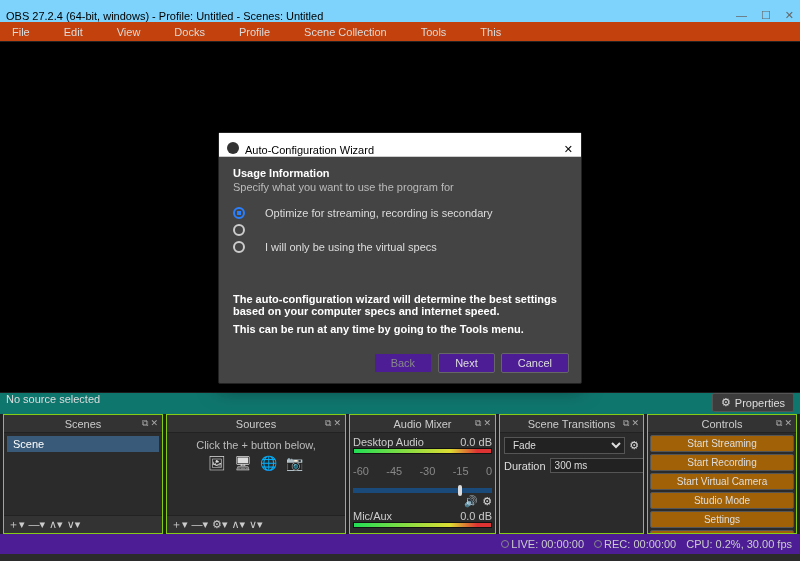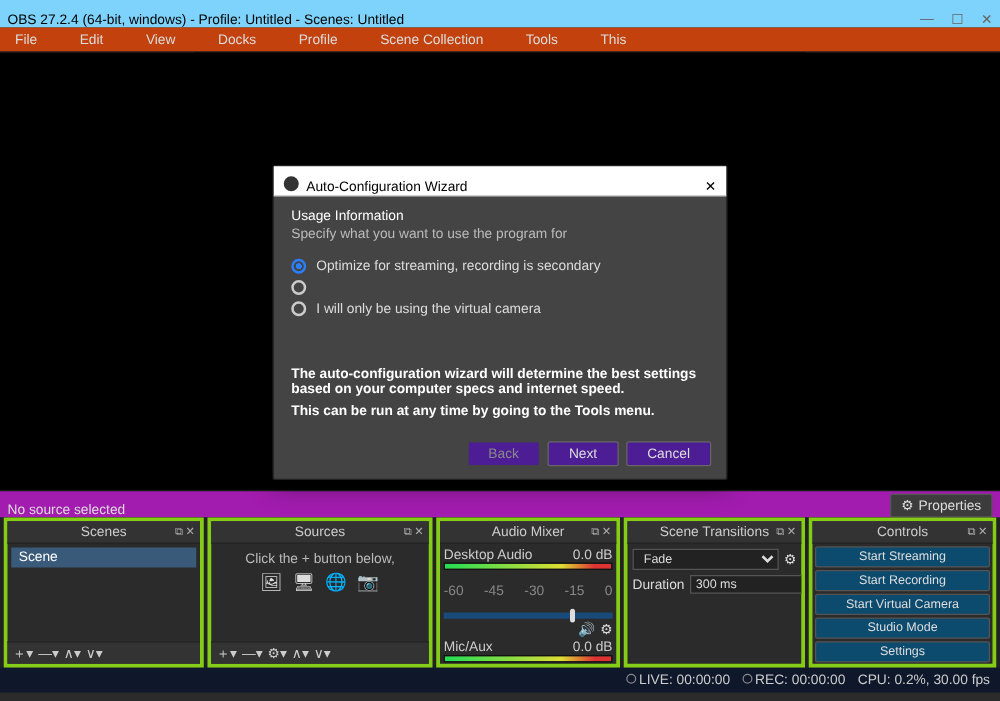--- a/index.html
+++ b/index.html
@@ -3,24 +3,24 @@
 <meta charset="utf-8">
 <style>
 *{margin:0;padding:0;box-sizing:border-box;font-family:"Segoe UI",Tahoma,sans-serif;font-size:11px}
 body{background:#2b2b2b;color:#ddd;width:800px;height:561px;overflow:hidden;position:relative}
 .titlebar{height:22px;background:#7dd3fc;color:#000;display:flex;align-items:flex-end;padding:0 6px;justify-content:space-between}
 .titlebar .right{display:flex;gap:14px;color:#666}
 .menubar{height:20px;background:#c2410c;display:flex;align-items:center;padding:0 4px;gap:18px;border-bottom:1px solid #222}
 .menubar span{padding:2px 8px;color:#ddd}
 .preview{background:#000;height:350px;display:flex;align-items:center;justify-content:center}
 .preview .inner{background:#000;width:490px;height:100%}
-.statusrow{height:22px;background:#a21caf;display:flex;align-items:flex-end;justify-content:space-between;padding:0 6px;border-top:1px solid #1a1a1a}
+.statusrow{height:22px;background:#0f766e;display:flex;align-items:flex-start;justify-content:space-between;padding:0 6px;border-top:1px solid #1a1a1a}
 .btn{background:#3c3c3c;border:1px solid #555;padding:2px 8px;color:#ddd;display:inline-flex;align-items:center;gap:4px;border-radius:2px}
 .panels{height:120px;display:flex;gap:3px;padding:0 3px;background:#222}
-.panel{background:#2b2b2b;display:flex;flex-direction:column;border:3px solid #84cc16}
+.panel{background:#2b2b2b;display:flex;flex-direction:column;border:1px solid #84cc16}
 .panel-h{height:18px;background:#333;display:flex;align-items:center;justify-content:center;position:relative;color:#ccc;border-bottom:1px solid #222}
 .panel-h .ico{position:absolute;right:4px;display:flex;gap:2px}
 .panel-h .ico span{font-size:9px;color:#aaa}
 .panel-b{flex:1;padding:3px;overflow:hidden}
 .panel-f{height:18px;background:#333;border-top:1px solid #222;display:flex;align-items:center;gap:4px;padding:0 4px;color:#ccc}
 .scenes{width:160px}
 .sources{width:180px}
 .mixer{flex:1}
 .trans{width:145px}
 .ctrls{width:150px}
@@ -28,33 +28,33 @@
 .sources .icons{display:flex;justify-content:center;gap:6px;margin-top:4px}
 .sources .icons span{width:20px;height:18px;display:inline-block;color:#ddd;font-size:14px}
 .mixer .track{margin-bottom:2px}
 .mixer .trk-h{display:flex;justify-content:space-between;font-size:10px;color:#ccc}
 .mixer .meter{height:6px;background:linear-gradient(to right,#2d5,#dd3 70%,#d33 90%);border:1px solid #111;position:relative}
 .mixer .ticks{display:flex;justify-content:space-between;font-size:8px;color:#888;margin:11px 0}
 .mixer .slider{height:5px;background:#1a4a7a;position:relative;margin-bottom:2px}
 .mixer .slider::after{content:"";position:absolute;right:30px;top:-3px;width:4px;height:11px;background:#ddd;border-radius:2px}
 .mixer .trk-ctl{display:flex;justify-content:flex-end;gap:4px;font-size:12px;color:#ddd}
 .ctrls .panel-b{display:flex;flex-direction:column;gap:2px;padding:2px}
-.ctrls button{background:#0c4a6e;border:1px solid #555;color:#ddd;padding:2px 0;font-size:10px;border-radius:2px}
+.ctrls button{background:#a16207;border:1px solid #555;color:#ddd;padding:2px 0;font-size:10px;border-radius:2px}
 .trans .panel-b{padding:4px;font-size:10px}
 .trans .row{display:flex;align-items:center;gap:4px;margin-bottom:4px}
 .trans select,.trans input{background:#222;border:1px solid #555;color:#ddd;padding:1px 4px;flex:1;font-size:10px}
-.bottombar{height:20px;background:#0f172a;display:flex;align-items:center;justify-content:flex-end;gap:10px;padding:0 8px;color:#ccc;font-size:10px}
+.bottombar{height:20px;background:#4c1d95;display:flex;align-items:center;justify-content:flex-end;gap:10px;padding:0 8px;color:#ccc;font-size:10px}
 .bottombar .dot{display:inline-block;width:8px;height:8px;border-radius:50%;border:1px solid #888;margin-right:2px}
 .dialog{position:absolute;left:218px;top:132px;width:364px;background:#444;border:1px solid #222;box-shadow:0 4px 20px rgba(0,0,0,.5);border-radius:2px}
 .dialog .dlg-title{height:24px;background:#fff;color:#000;display:flex;align-items:flex-end;padding:0 8px;justify-content:space-between;border-bottom:1px solid #ccc}
 .dialog .dlg-title .obs{width:12px;height:12px;border-radius:50%;background:#333;display:inline-block;margin-right:6px}
 .dialog .dlg-body{padding:10px 14px;color:#ddd}
-.dialog .sect{color:#fff;font-weight:400;margin-bottom:2px}
+.dialog .sect{color:#fff;font-weight:700;margin-bottom:2px}
 .dialog .sub{color:#bbb;margin-bottom:14px}
-.dialog .radio{display:flex;align-items:center;gap:8px;margin:5px 0;color:#ddd}
+.dialog .radio{display:flex;align-items:center;gap:20px;margin:5px 0;color:#ddd}
 .dialog .radio .r{width:12px;height:12px;border-radius:50%;border:2px solid #ccc;display:inline-block}
 .dialog .radio .r.on{border-color:#2a7fff;background:radial-gradient(circle,#2a7fff 40%,transparent 45%)}
 .dialog .note{margin-top:40px;color:#fff;font-weight:600}
 .dialog .note2{margin-top:6px;color:#fff;font-weight:700}
 .dialog .dlg-btns{display:flex;justify-content:flex-end;gap:6px;padding:8px 12px 10px}
 .dialog .dlg-btns button{background:#4c1d95;border:1px solid #666;color:#ddd;padding:3px 16px;border-radius:2px}
 .dialog .dlg-btns button.dis{color:#888;border-color:#444}
 .scene-item{background:#3a5a7a;padding:2px 6px;color:#fff}
 </style>
 </head>
@@ -243,21 +243,21 @@
     <div class="sub">Specify what you want to use the program for</div>
     <div class="radio">
         <span class="r on"></span>
         <span>Optimize for streaming, recording is secondary</span>
       </div>
     <div class="radio">
         <span class="r"></span>
       </div>
     <div class="radio">
         <span class="r"></span>
-        <span>I will only be using the virtual camera</span>
+        <span>I will only be using the virtual specs</span>
       </div>
     <div class="note">The auto-configuration wizard will determine the best settings based on your computer specs and internet speed.</div>
     <div class="note2">This can be run at any time by going to the Tools menu.</div>
   </div>
   <div class="dlg-btns">
     <button class="dis">Back</button>
     <button>Next</button>
     <button>Cancel</button>
   </div>
 </div>

